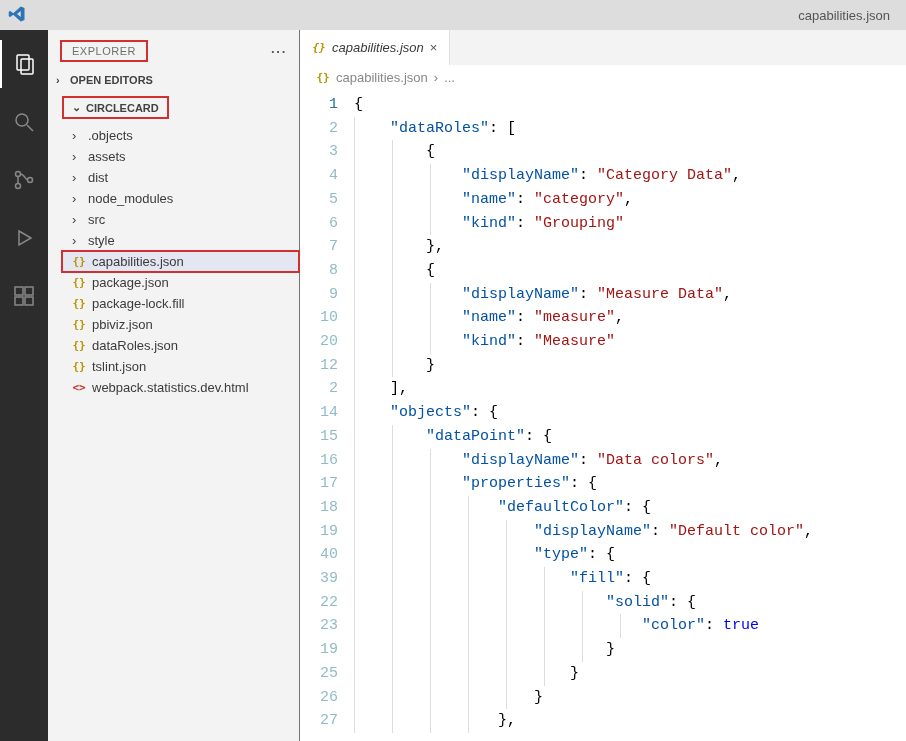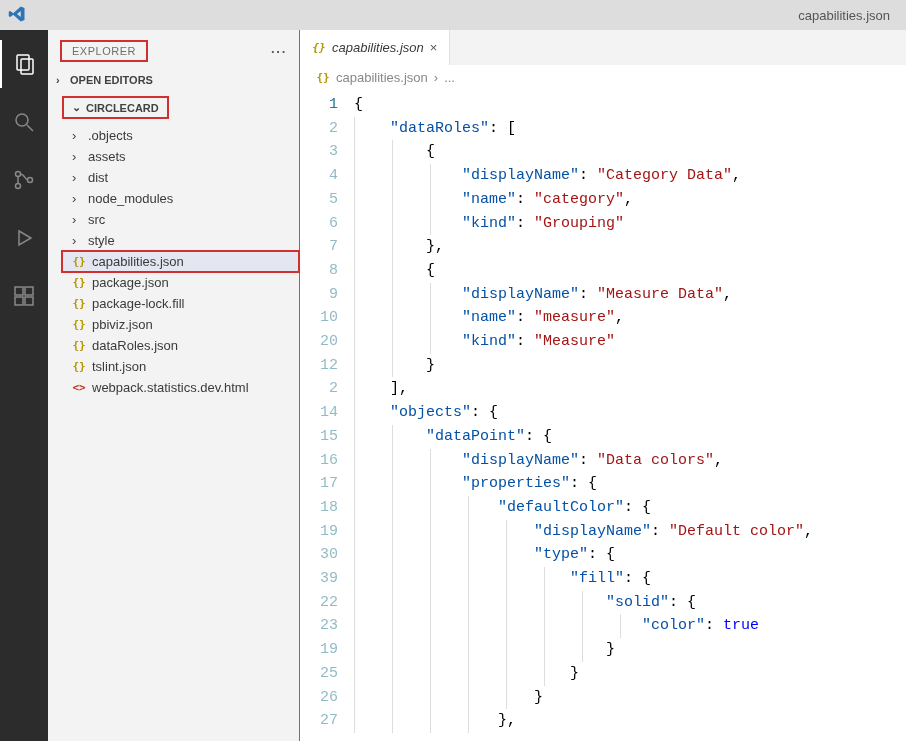--- a/index.html
+++ b/index.html
@@ -316,21 +316,21 @@
           <div class="ln">10</div>
           <div class="ln">20</div>
           <div class="ln">12</div>
           <div class="ln">2</div>
           <div class="ln">14</div>
           <div class="ln">15</div>
           <div class="ln">16</div>
           <div class="ln">17</div>
           <div class="ln">18</div>
           <div class="ln">19</div>
-          <div class="ln">30</div>
+          <div class="ln">40</div>
           <div class="ln">39</div>
           <div class="ln">22</div>
           <div class="ln">23</div>
           <div class="ln">19</div>
           <div class="ln">25</div>
           <div class="ln">26</div>
           <div class="ln">27</div>
         </div>
       <div class="codebody" id="codebody"><span class="line"><span></span><span class="s-pun">{</span>
 </span><span class="line"><span class="guide" style="left: 0px;"></span><span>    </span><span class="s-key">"dataRoles"</span><span class="s-pun">: [</span>

